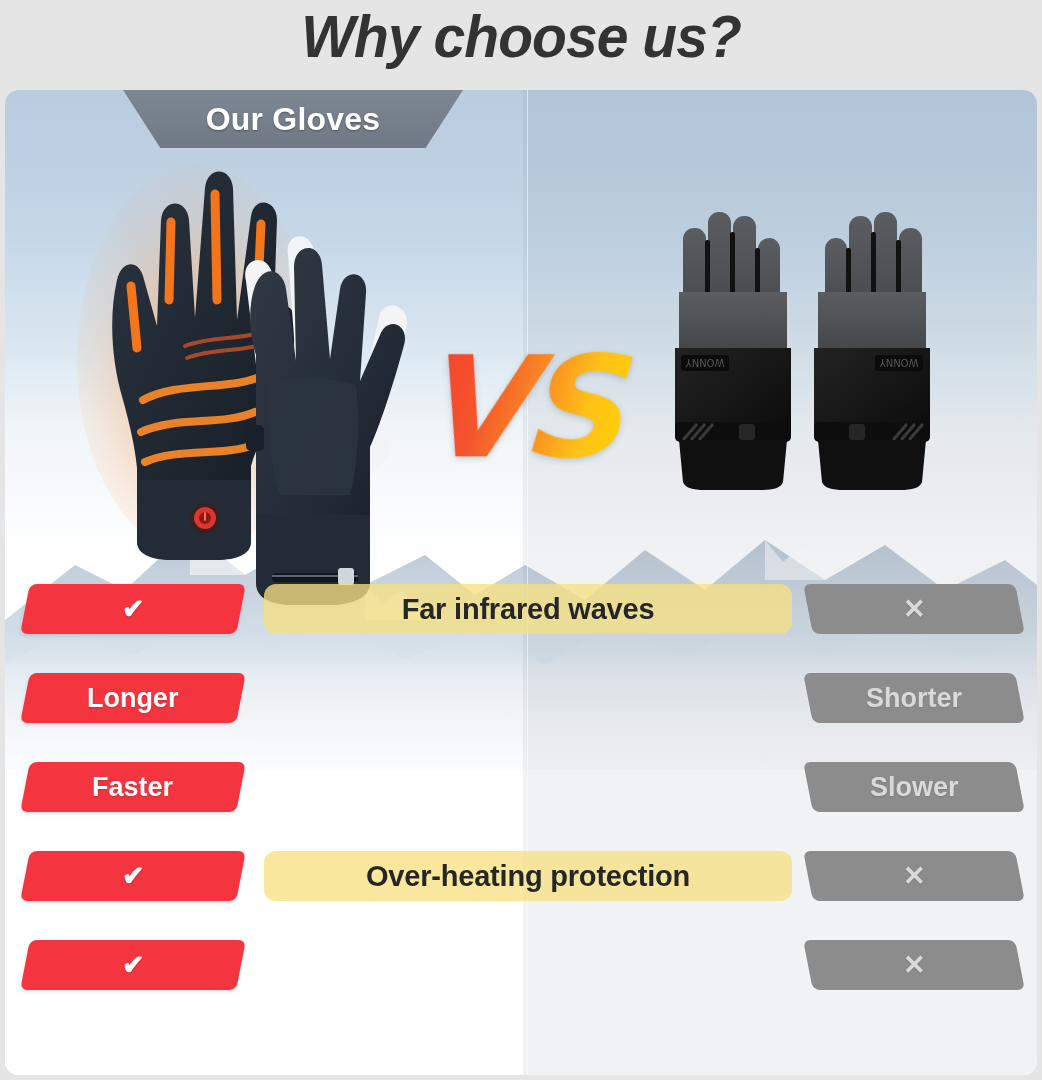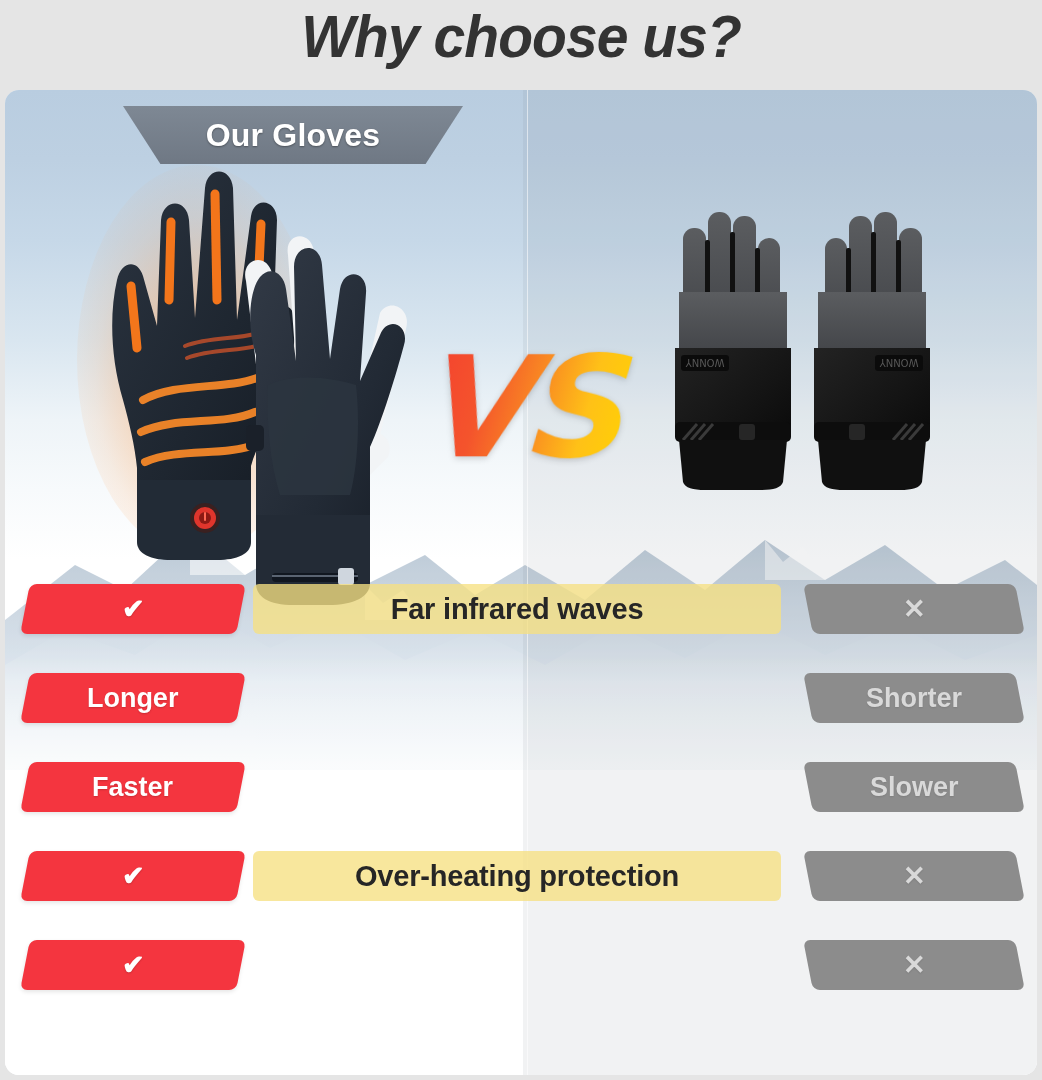--- a/index.html
+++ b/index.html
@@ -50,21 +50,21 @@
     position: absolute; top:0; bottom:0; left: 518px; right: 0;
     background: rgba(120,130,140,.10);
   }
   .divider {
     position: absolute; top:0; bottom:0; left: 522px; width: 1px;
     background: rgba(255,255,255,.55);
   }
 
   
   .hdr {
-    position: absolute; top: 16px; height: 58px;
+    position: absolute; top: 0px; height: 58px;
     background: linear-gradient(to bottom, #7e8894, #6f7884);
     display: flex; align-items: center; justify-content: center;
     color: #ffffff; font-weight: 700; font-size: 32px;
     text-shadow: 0 1px 2px rgba(0,0,0,.35);
     letter-spacing: .2px;
   }
   .hdr-left  { left: 118px;  width: 340px;
     clip-path: polygon(0% 0%, 100% 0%, 89% 100%, 11% 100%); }
   .hdr-right { left: 570px; width: 430px;
     clip-path: polygon(0% 0%, 100% 0%, 91% 100%, 9% 100%); }
@@ -123,23 +123,23 @@
     display: flex; align-items: center; justify-content: center;
   }
   .badge-others > span {
     transform: skewX(-11deg);
     color: #d9d9d9; font-weight: 700; font-size: 27px;
     text-shadow: 0 1px 2px rgba(0,0,0,.10);
     display: flex; align-items: center; justify-content: center;
   }
   
   .feature {
-    position: absolute; left: 248px; width: 528px; height: 50px;
+    position: absolute; left: 259px; width: 528px; height: 50px;
     background: rgba(246,224,130,.78);
-    border-radius: 6px;
+    border-radius: 12px;
     display: flex; align-items: center; justify-content: center;
     color: #262626; font-weight: 700; font-size: 29px;
     letter-spacing: -.2px;
   }
   .check-glyph { font-size: 34px; line-height: 1; font-weight: 700; }
   .x-glyph { font-size: 31px; line-height: 1; font-weight: 700; }
 </style>
 </head>
 <body>
 

